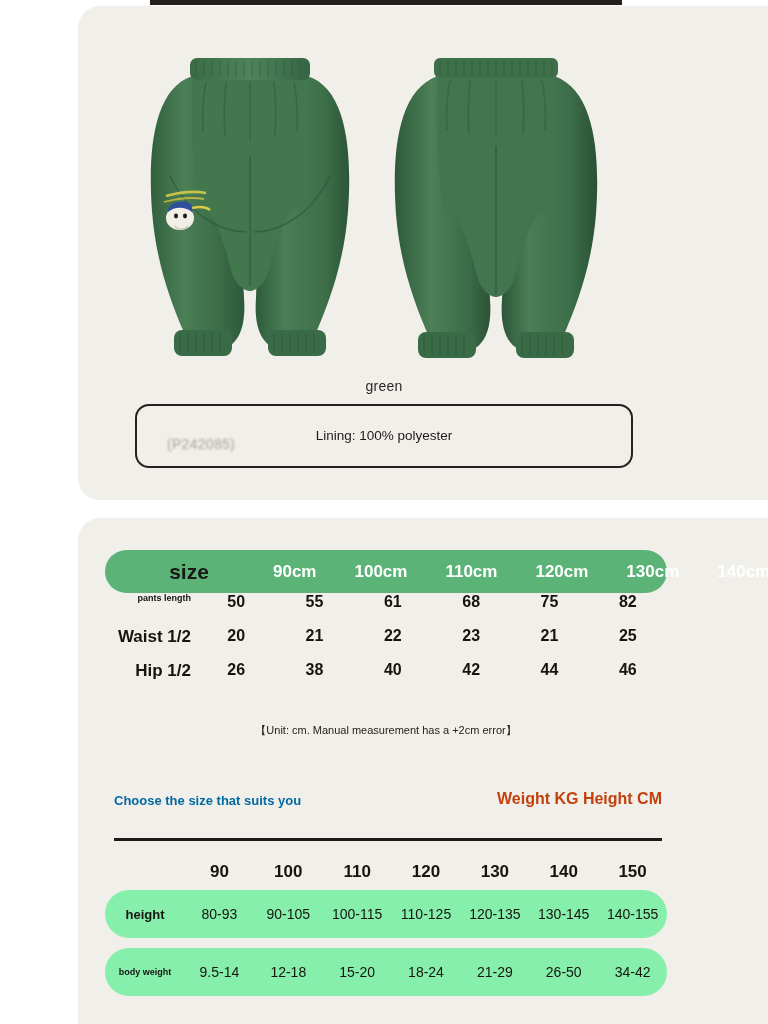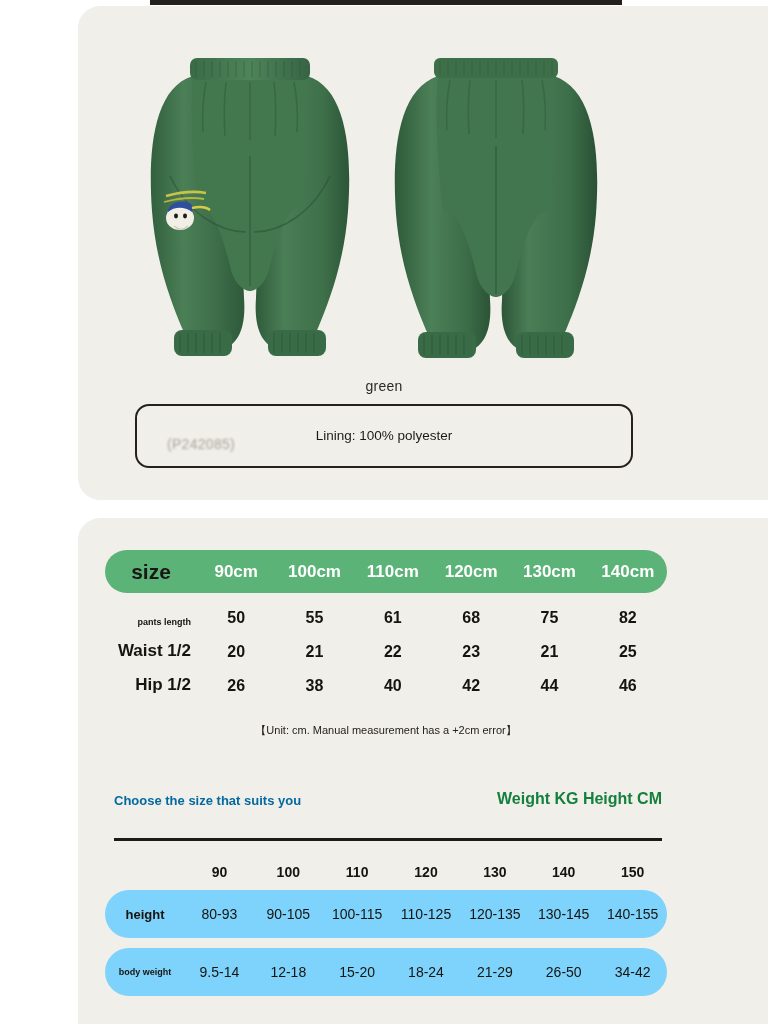--- a/index.html
+++ b/index.html
@@ -120,32 +120,33 @@
     height: 43px;
     background: #5cb377;
     border-radius: 22px;
   }
   .size-head .hcell {
     flex: 1 1 0;
     text-align: center;
     color: #ffffff;
     font-size: 17px;
     font-weight: bold;
+    margin-left: 38px;
   }
   .size-head .hcell.label {
     flex: 0 0 92px;
     color: #1a1816;
     font-size: 21px;
     font-weight: bold;
     text-align: center;
   }
 
   .size-row {
     display: flex;
-    align-items: flex-end;
+    align-items: flex-start;
     height: 34px;
   }
   .size-row .rlabel {
     flex: 0 0 92px;
     text-align: right;
     padding-right: 6px;
     box-sizing: border-box;
     color: #16140f;
     font-weight: bold;
   }
@@ -181,21 +182,21 @@
     justify-content: space-between;
   }
   .choose-title {
     font-size: 13px;
     font-weight: bold;
     color: #0369a1;
   }
   .choose-units {
     font-size: 16px;
     font-weight: bold;
-    color: #15803d;
+    color: #c2410c;
   }
   .choose-rule {
     position: absolute;
     left: 36px;
     top: 320px;
     width: 548px;
     height: 3px;
     background: #1d1b18;
   }
 
@@ -208,29 +209,29 @@
   }
   .fit-head {
     display: flex;
     align-items: center;
     height: 36px;
   }
   .fit-head .fspacer { flex: 0 0 80px; }
   .fit-head .fcell {
     flex: 1 1 0;
     text-align: center;
-    font-size: 14px;
+    font-size: 17px;
     font-weight: bold;
     color: #16140f;
   }
   .fit-row {
     display: flex;
     align-items: center;
     height: 48px;
-    background: #7dd3fc;
+    background: #86efac;
     border-radius: 24px;
     margin-bottom: 10px;
   }
   .fit-row .flabel {
     flex: 0 0 80px;
     text-align: center;
     font-weight: bold;
     color: #16140f;
   }
   .fit-row.row-height .flabel { font-size: 13px; }

